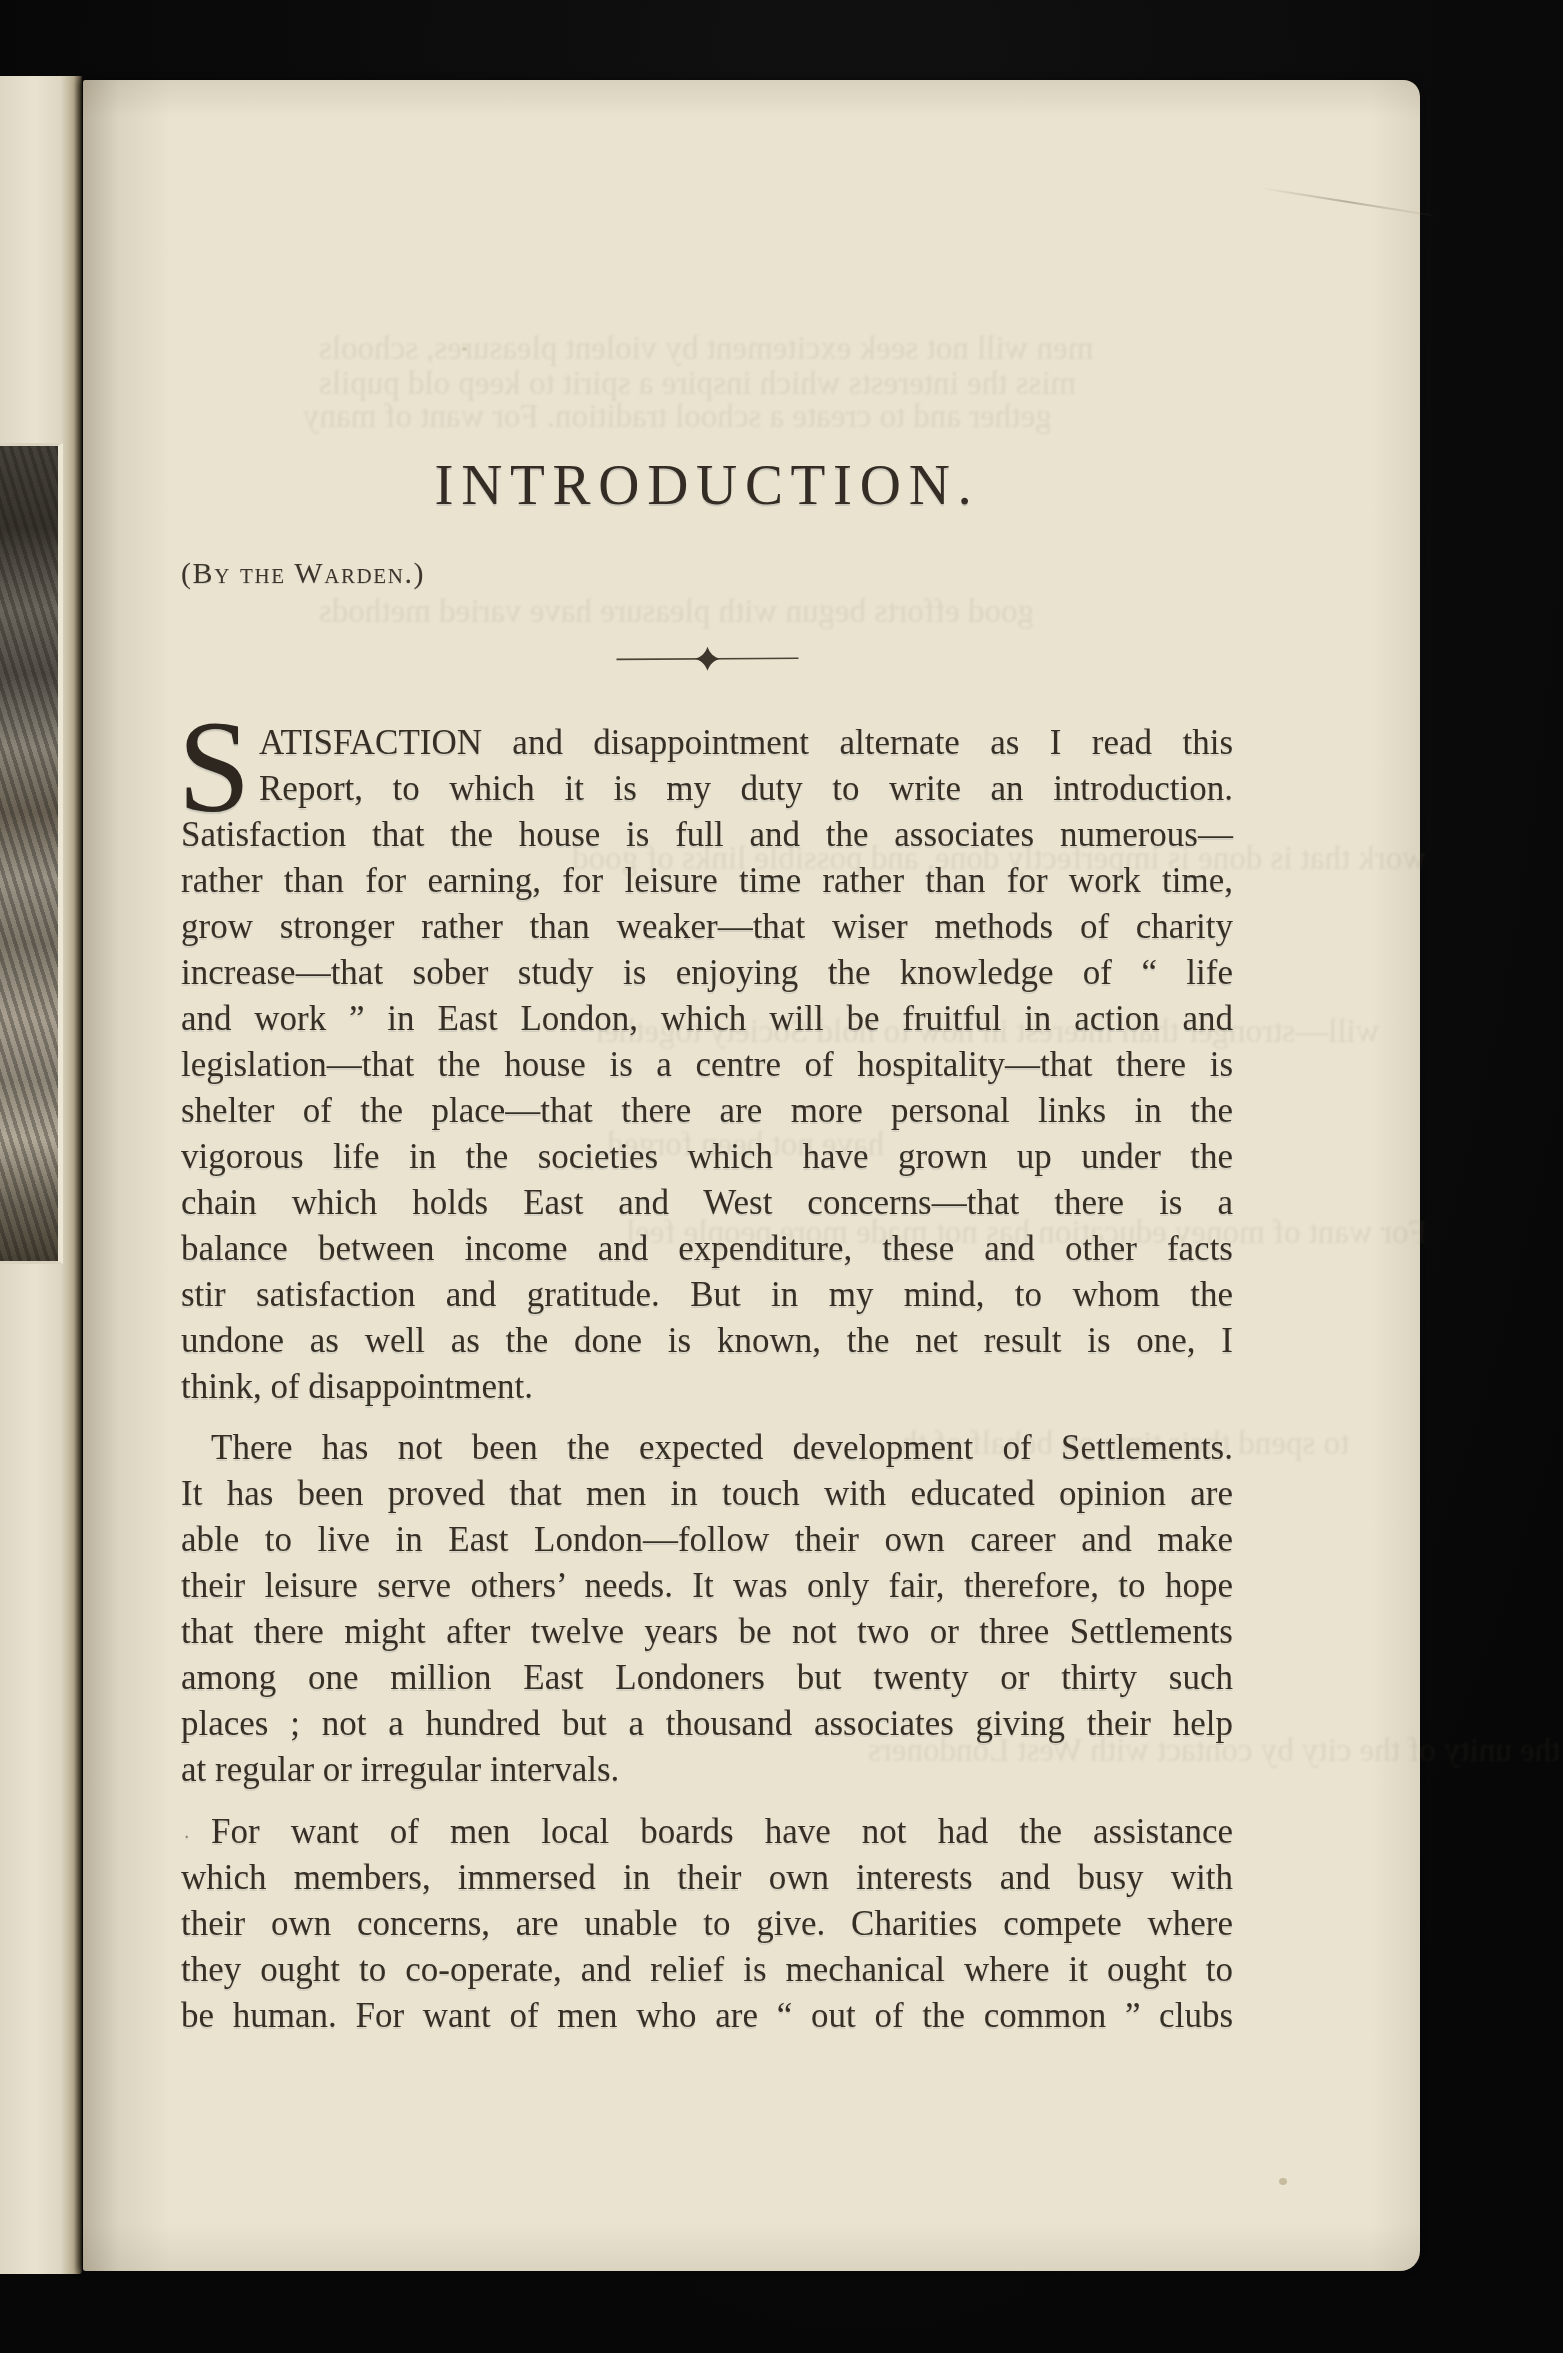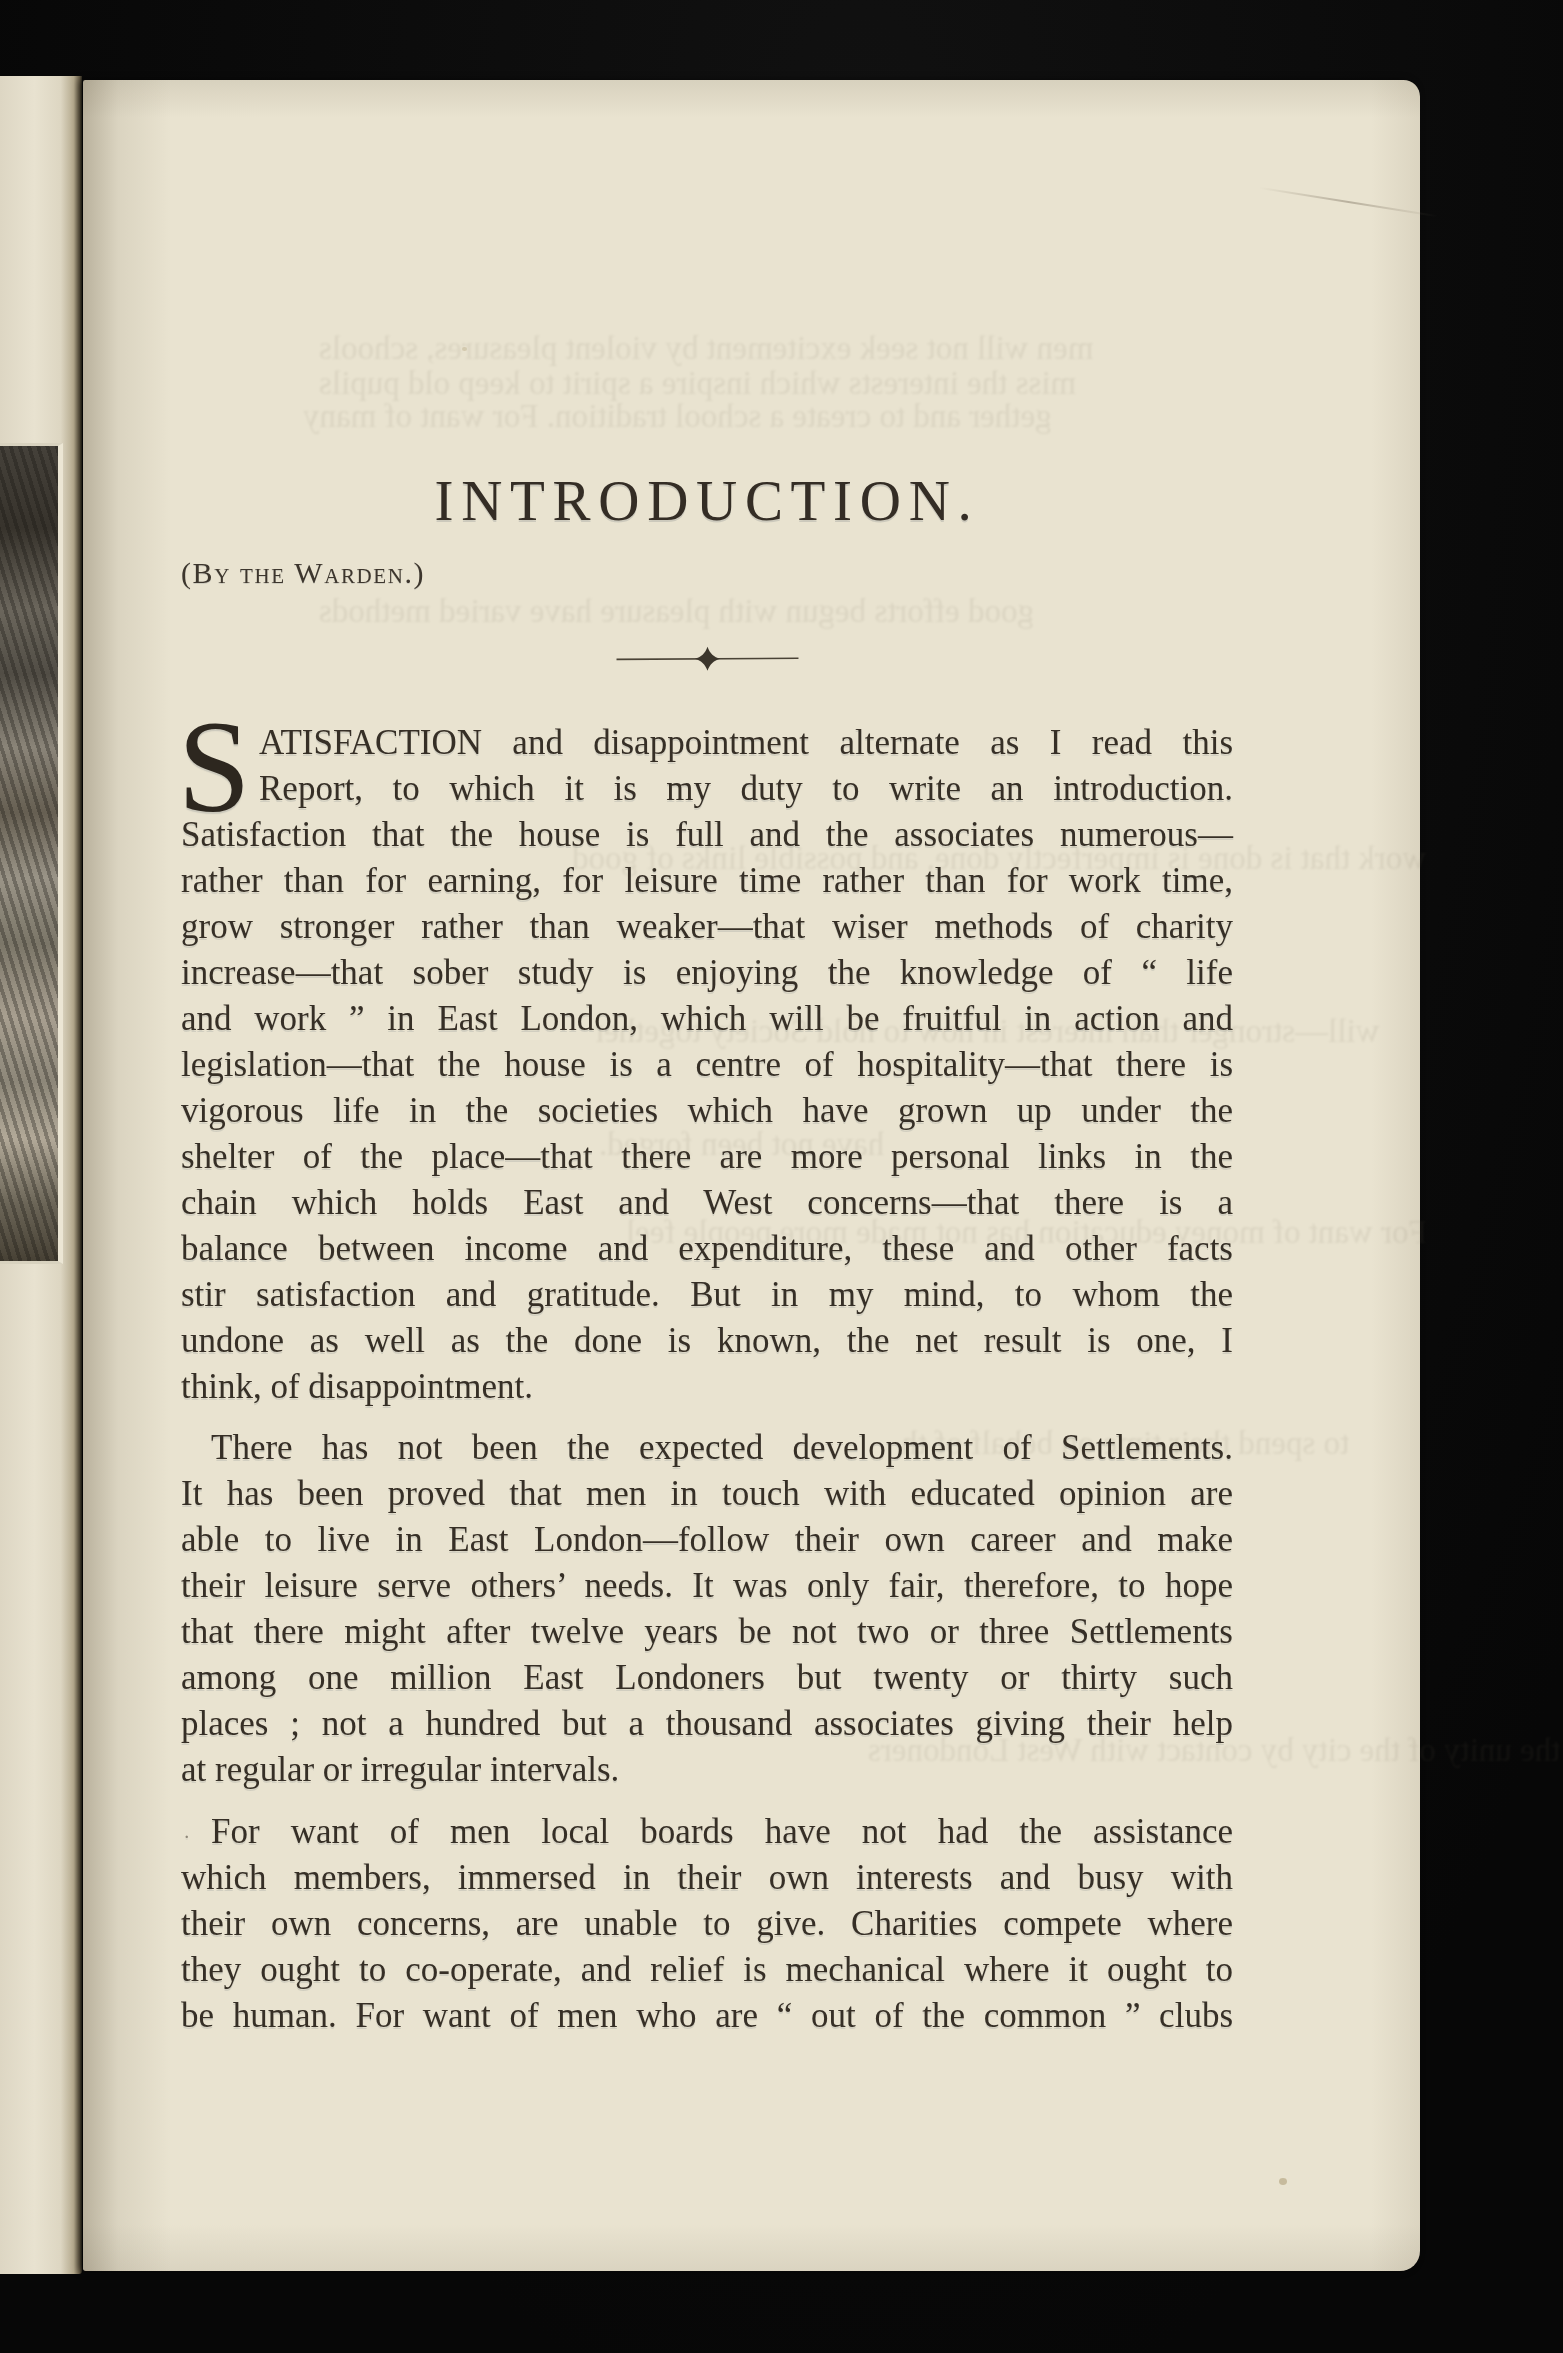--- a/index.html
+++ b/index.html
@@ -49,21 +49,21 @@
   .ghost{
     position:absolute;white-space:nowrap;
     transform:scaleX(-1);
     filter:blur(1.1px);
     opacity:.11;color:#6d6553;font-size:33px;
   }
 
   .content{position:absolute;left:98px;top:0;width:1052px;height:100%;color:#39322a;}
 
   .title{
-    margin:0;position:absolute;top:388px;left:0;width:100%;
+    margin:0;position:absolute;top:372px;left:0;width:100%;
     font-size:57px;font-weight:400;letter-spacing:7.7px;text-align:center;
     color:#342d25;text-shadow:0 1.6px 0.5px rgba(90,100,110,.20);
   }
   .byline{
     position:absolute;top:476px;left:0;width:100%;text-align:left;
     font-variant:small-caps;font-size:30px;letter-spacing:1.6px;color:#3d362d;
     text-shadow:0 1.1px 0.5px rgba(90,100,110,.18);
   }
   .divider{position:absolute;top:564px;left:0;width:100%;height:28.5px;display:flex;align-items:center;justify-content:center;}
 
@@ -125,22 +125,22 @@
           <div class="para">
             <span class="dropcap">S</span>
             <div class="line inset">ATISFACTION and disappointment alternate as I read this</div>
             <div class="line inset">Report, to which it is my duty to write an introduction.</div>
             <div class="line">Satisfaction that the house is full and the associates numerous—</div>
             <div class="line">rather than for earning, for leisure time rather than for work time,</div>
             <div class="line">grow stronger rather than weaker—that wiser methods of charity</div>
             <div class="line">increase—that sober study is enjoying the knowledge of “ life</div>
             <div class="line">and work ” in East London, which will be fruitful in action and</div>
             <div class="line">legislation—that the house is a centre of hospitality—that there is</div>
+            <div class="line">shelter of the place—that there are more personal links in the</div>
             <div class="line">vigorous life in the societies which have grown up under the</div>
-            <div class="line">shelter of the place—that there are more personal links in the</div>
             <div class="line">chain which holds East and West concerns—that there is a</div>
             <div class="line">balance between income and expenditure, these and other facts</div>
             <div class="line">stir satisfaction and gratitude.  But in my mind, to whom the</div>
             <div class="line">undone as well as the done is known, the net result is one, I</div>
             <div class="line flush">think, of disappointment.</div>
           </div>
           <div class="para">
             <div class="line indent">There has not been the expected development of Settlements.</div>
             <div class="line">It has been proved that men in touch with educated opinion are</div>
             <div class="line">able to live in East London—follow their own career and make</div>

